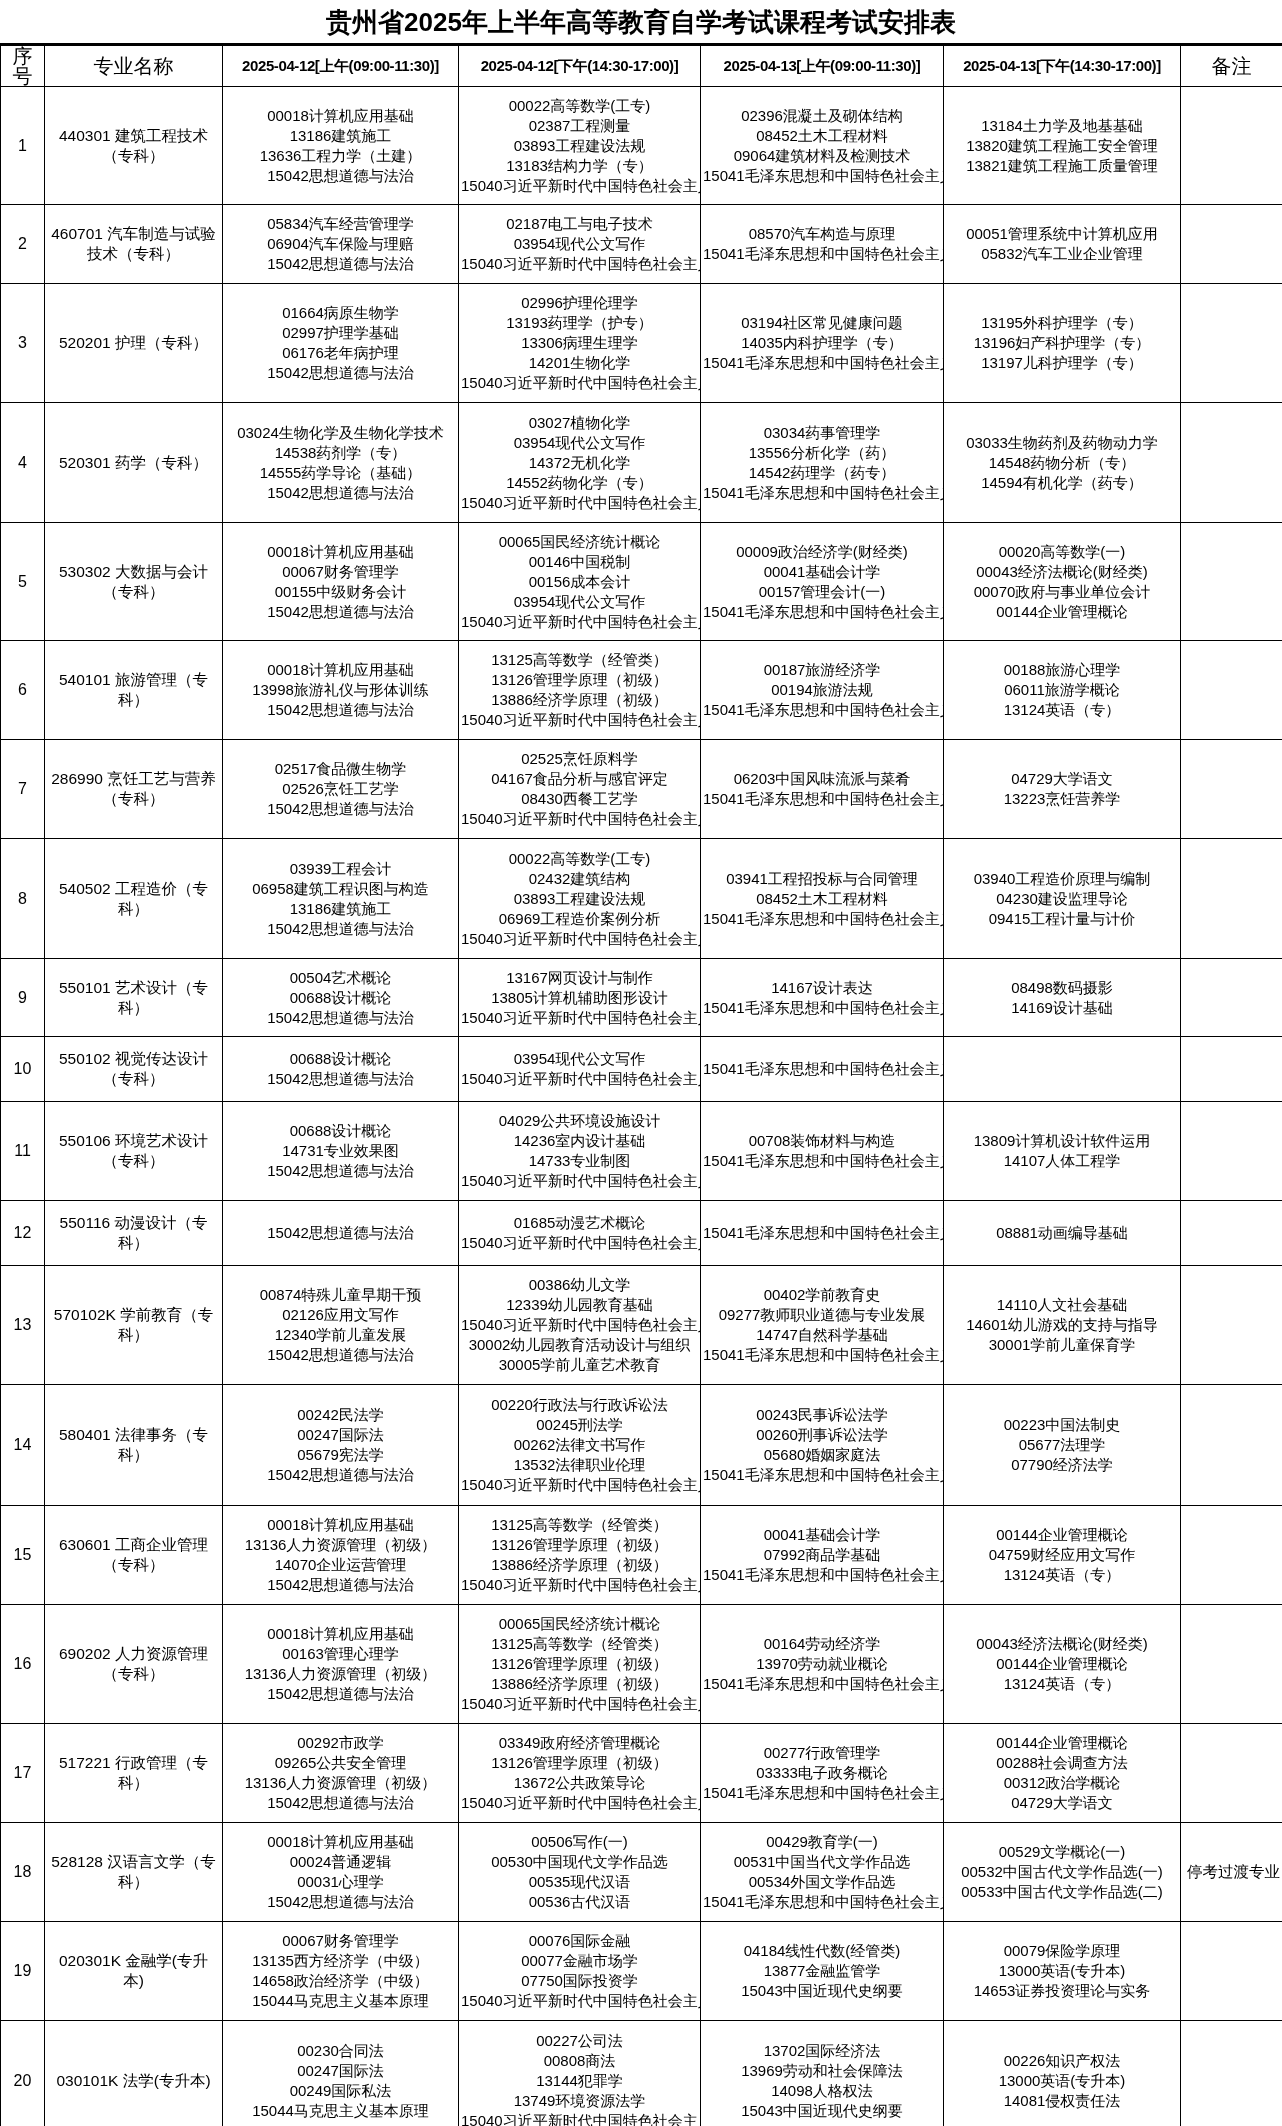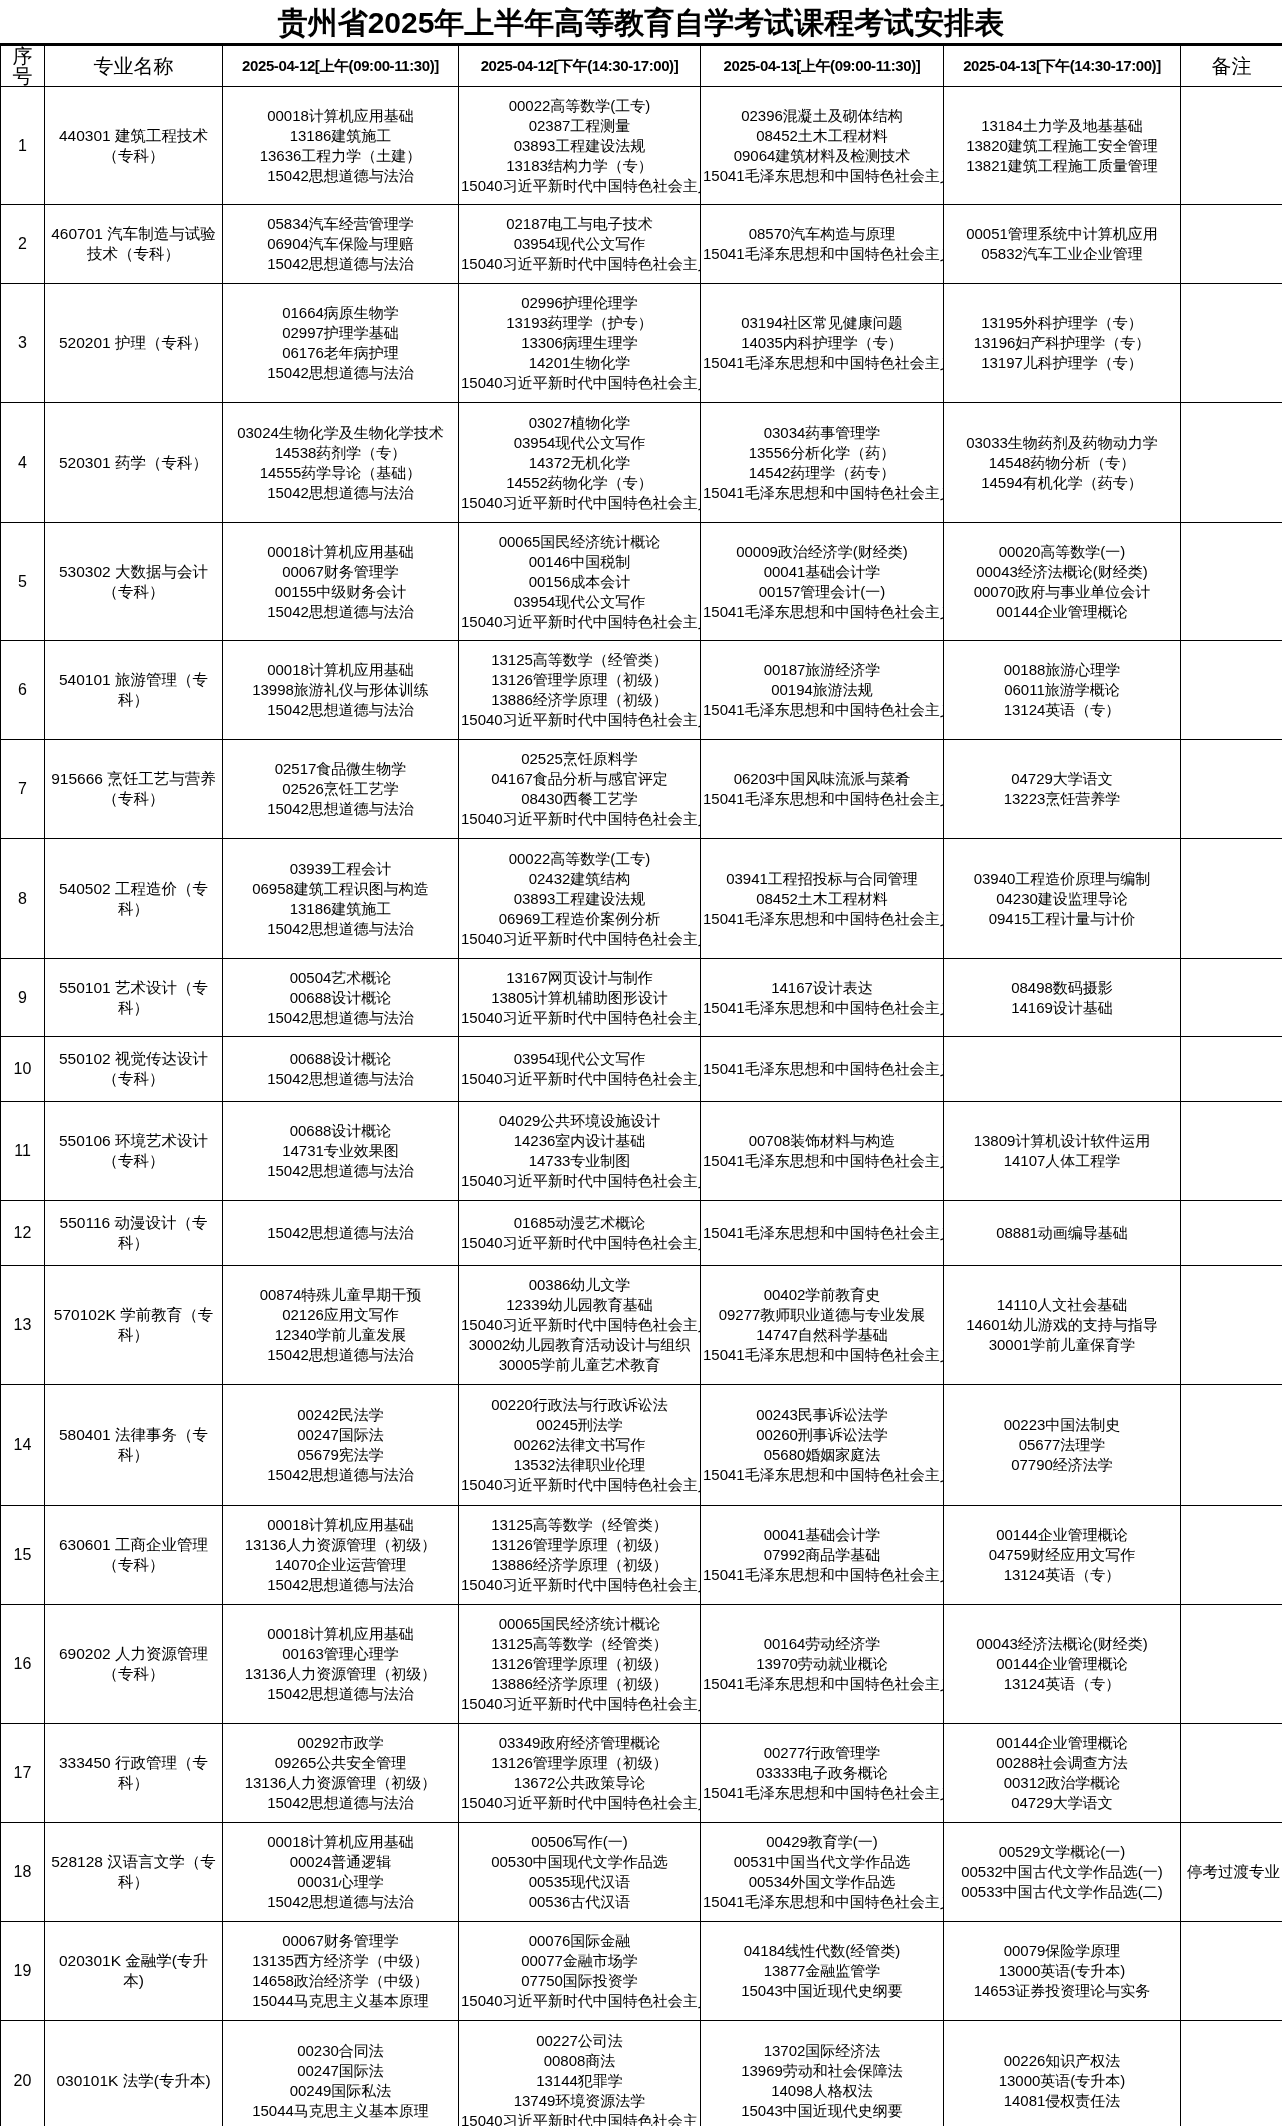--- a/index.html
+++ b/index.html
@@ -1,17 +1,17 @@
 <!DOCTYPE html>
 <html><head>
 <meta charset="utf-8">
 <style>
   html, body { margin:0; padding:0; background:#ffffff; }
   body { width:1282px; height:2126px; overflow:hidden; font-family:"Liberation Sans","DejaVu Sans",sans-serif; color:#000; }
-  .title { height:45px; line-height:45px; text-align:center; font-size:30px; font-weight:bold; letter-spacing:0px; font-family:"Liberation Sans","DejaVu Sans",sans-serif; border-bottom:2px solid #000; box-sizing:border-box; white-space:nowrap; }
+  .title { height:45px; line-height:45px; text-align:center; font-size:26px; font-weight:bold; letter-spacing:0px; font-family:"Liberation Sans","DejaVu Sans",sans-serif; border-bottom:2px solid #000; box-sizing:border-box; white-space:nowrap; }
   table { border-collapse:collapse; table-layout:fixed; width:1282px; }
   td, th { border:1.5px solid #000; text-align:center; vertical-align:middle; padding:0 2px; font-size:15px; line-height:20px; overflow:hidden; font-weight:normal; }
   th { height:40px; font-size:20px; }
   th.date { font-weight:bold; font-size:15px; white-space:nowrap; letter-spacing:-0.4px; }
   td.idx { font-size:16px; }
   td.major { font-size:15.5px; padding:12px 4px; }
   td.courses div { white-space:nowrap; }
   td.note { font-size:15.5px; white-space:nowrap;text-align:right; }
 </style>
 </head>
@@ -201,21 +201,21 @@
         </td>
         <td class="courses">
           <div>00188旅游心理学</div>
           <div>06011旅游学概论</div>
           <div>13124英语（专）</div>
         </td>
         <td class="note"></td>
       </tr>
       <tr style="height: 99px;">
         <td class="idx">7</td>
-        <td class="major">915666 烹饪工艺与营养（专科）</td>
+        <td class="major">286990 烹饪工艺与营养（专科）</td>
         <td class="courses">
           <div>02517食品微生物学</div>
           <div>02526烹饪工艺学</div>
           <div>15042思想道德与法治</div>
         </td>
         <td class="courses">
           <div>02525烹饪原料学</div>
           <div>04167食品分析与感官评定</div>
           <div>08430西餐工艺学</div>
           <div>15040习近平新时代中国特色社会主义思想概论</div>
@@ -448,21 +448,21 @@
         </td>
         <td class="courses">
           <div>00043经济法概论(财经类)</div>
           <div>00144企业管理概论</div>
           <div>13124英语（专）</div>
         </td>
         <td class="note"></td>
       </tr>
       <tr style="height: 99px;">
         <td class="idx">17</td>
-        <td class="major">333450 行政管理（专科）</td>
+        <td class="major">517221 行政管理（专科）</td>
         <td class="courses">
           <div>00292市政学</div>
           <div>09265公共安全管理</div>
           <div>13136人力资源管理（初级）</div>
           <div>15042思想道德与法治</div>
         </td>
         <td class="courses">
           <div>03349政府经济管理概论</div>
           <div>13126管理学原理（初级）</div>
           <div>13672公共政策导论</div>

